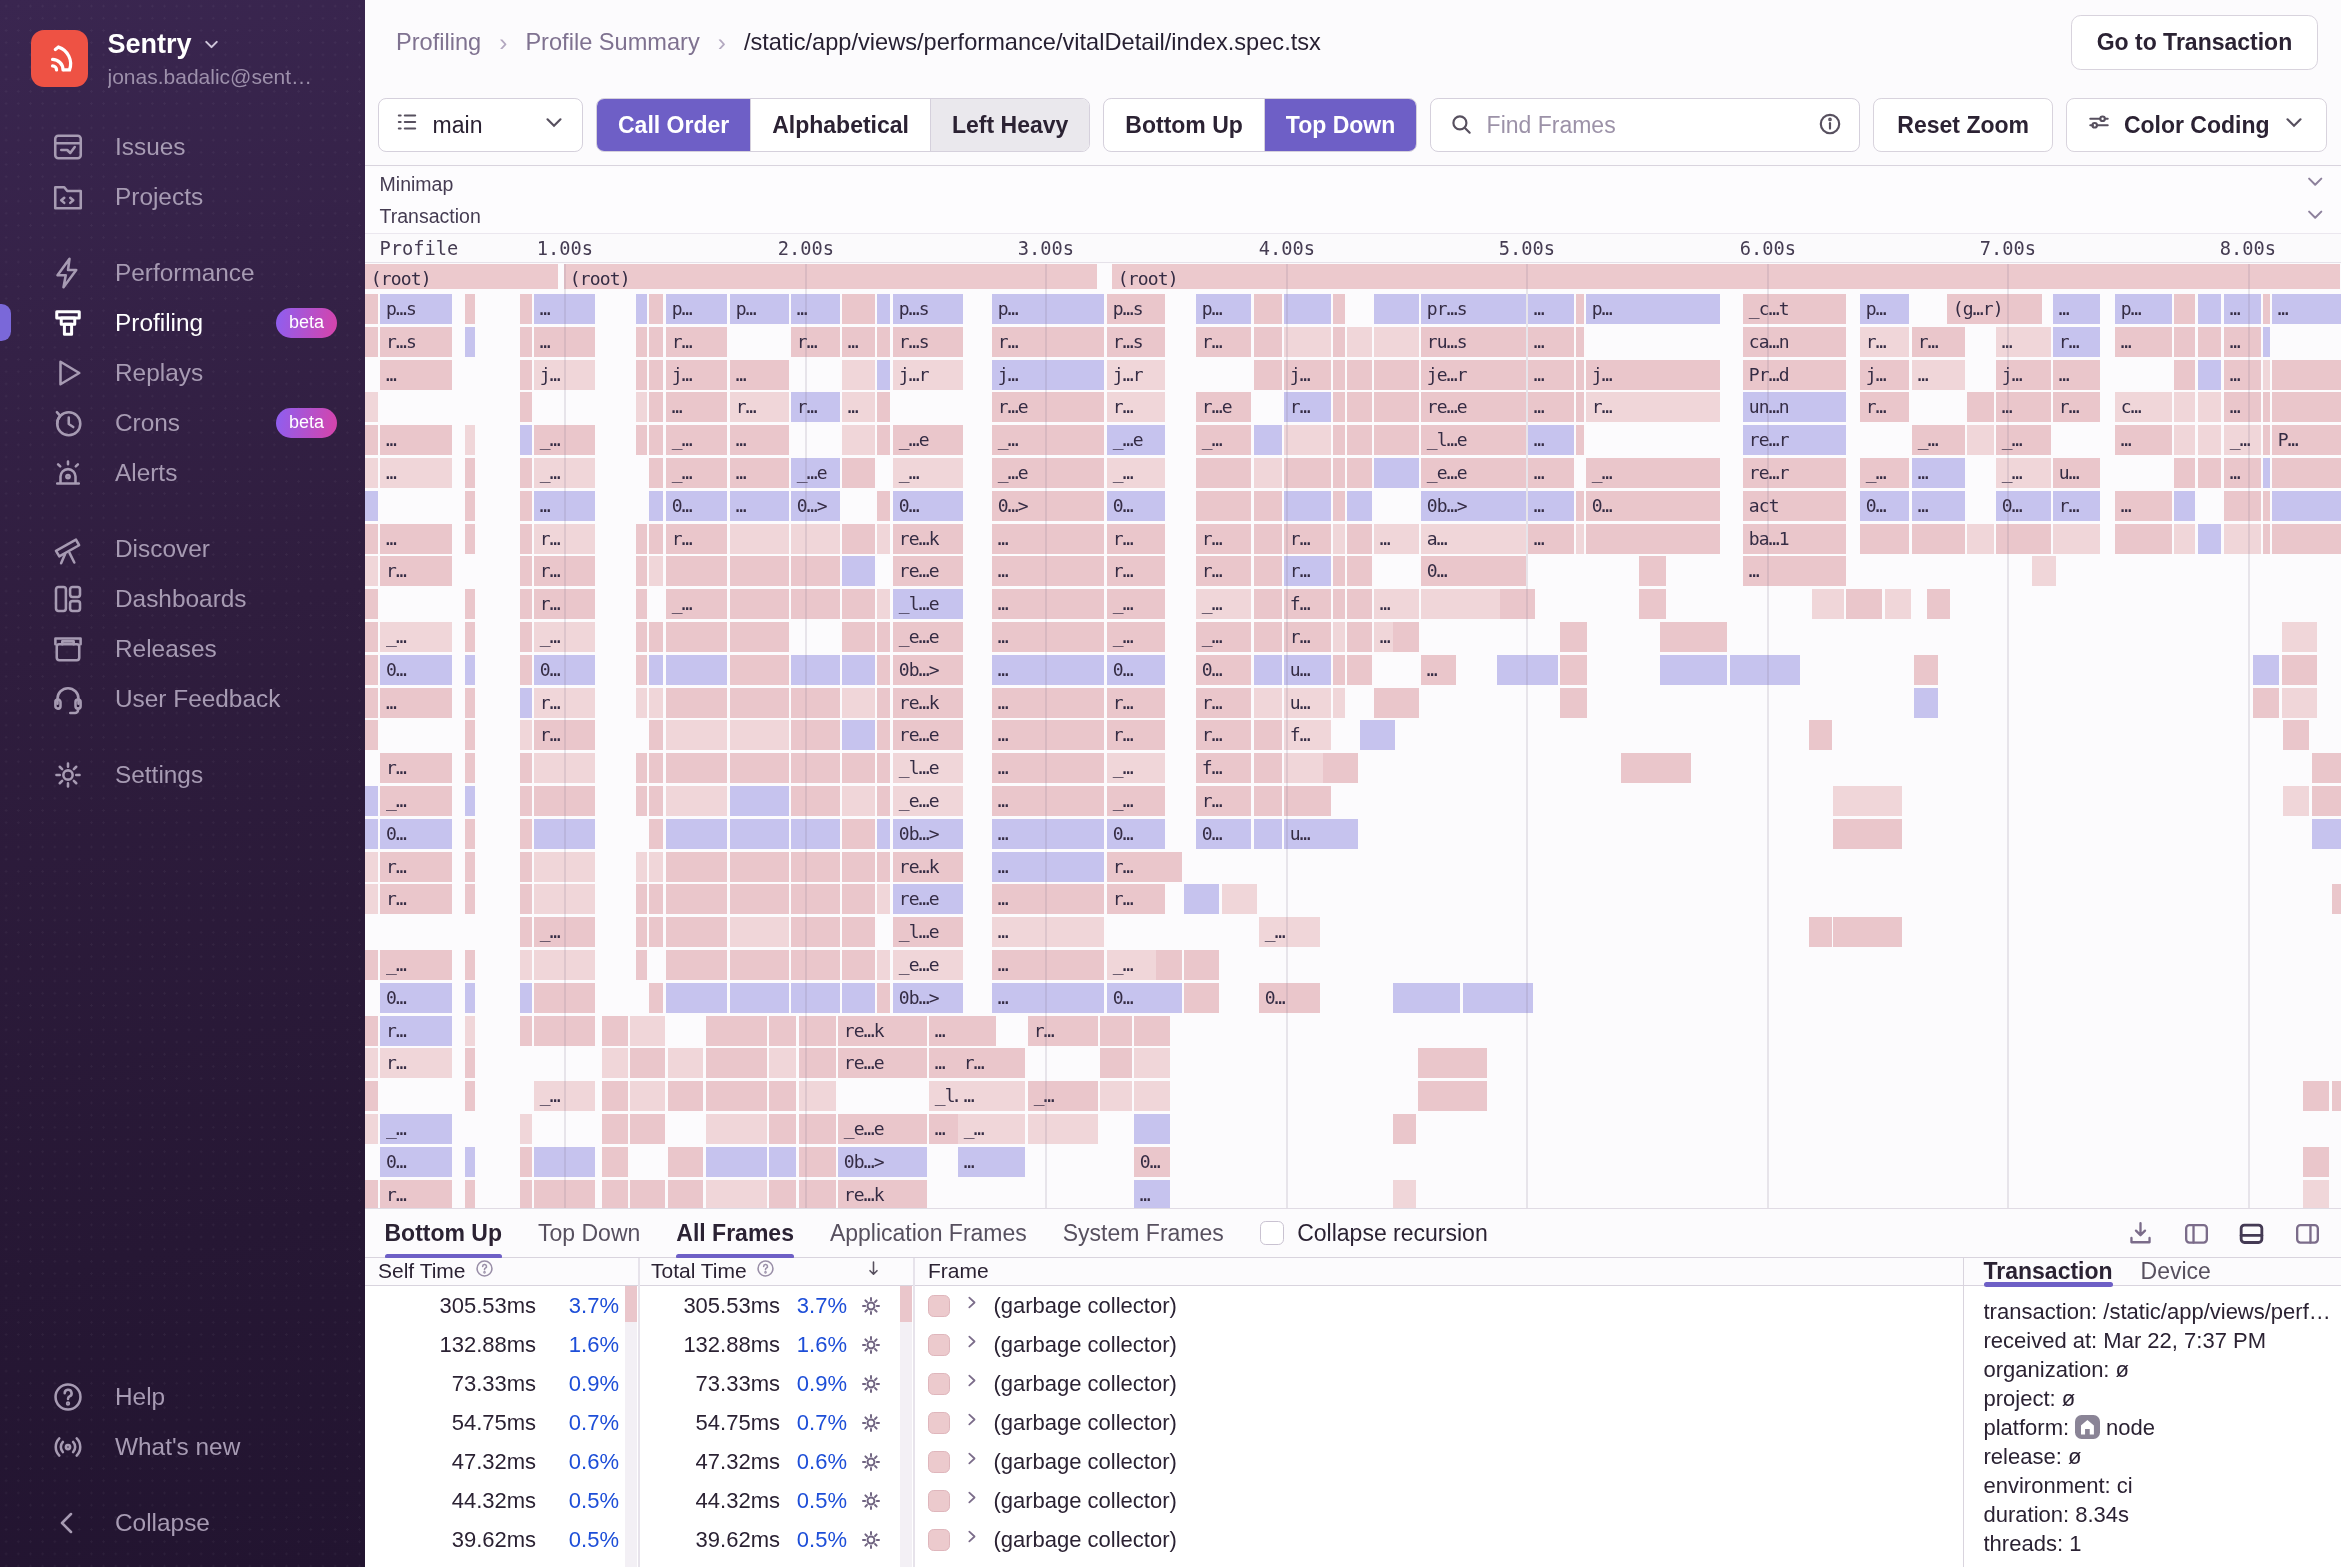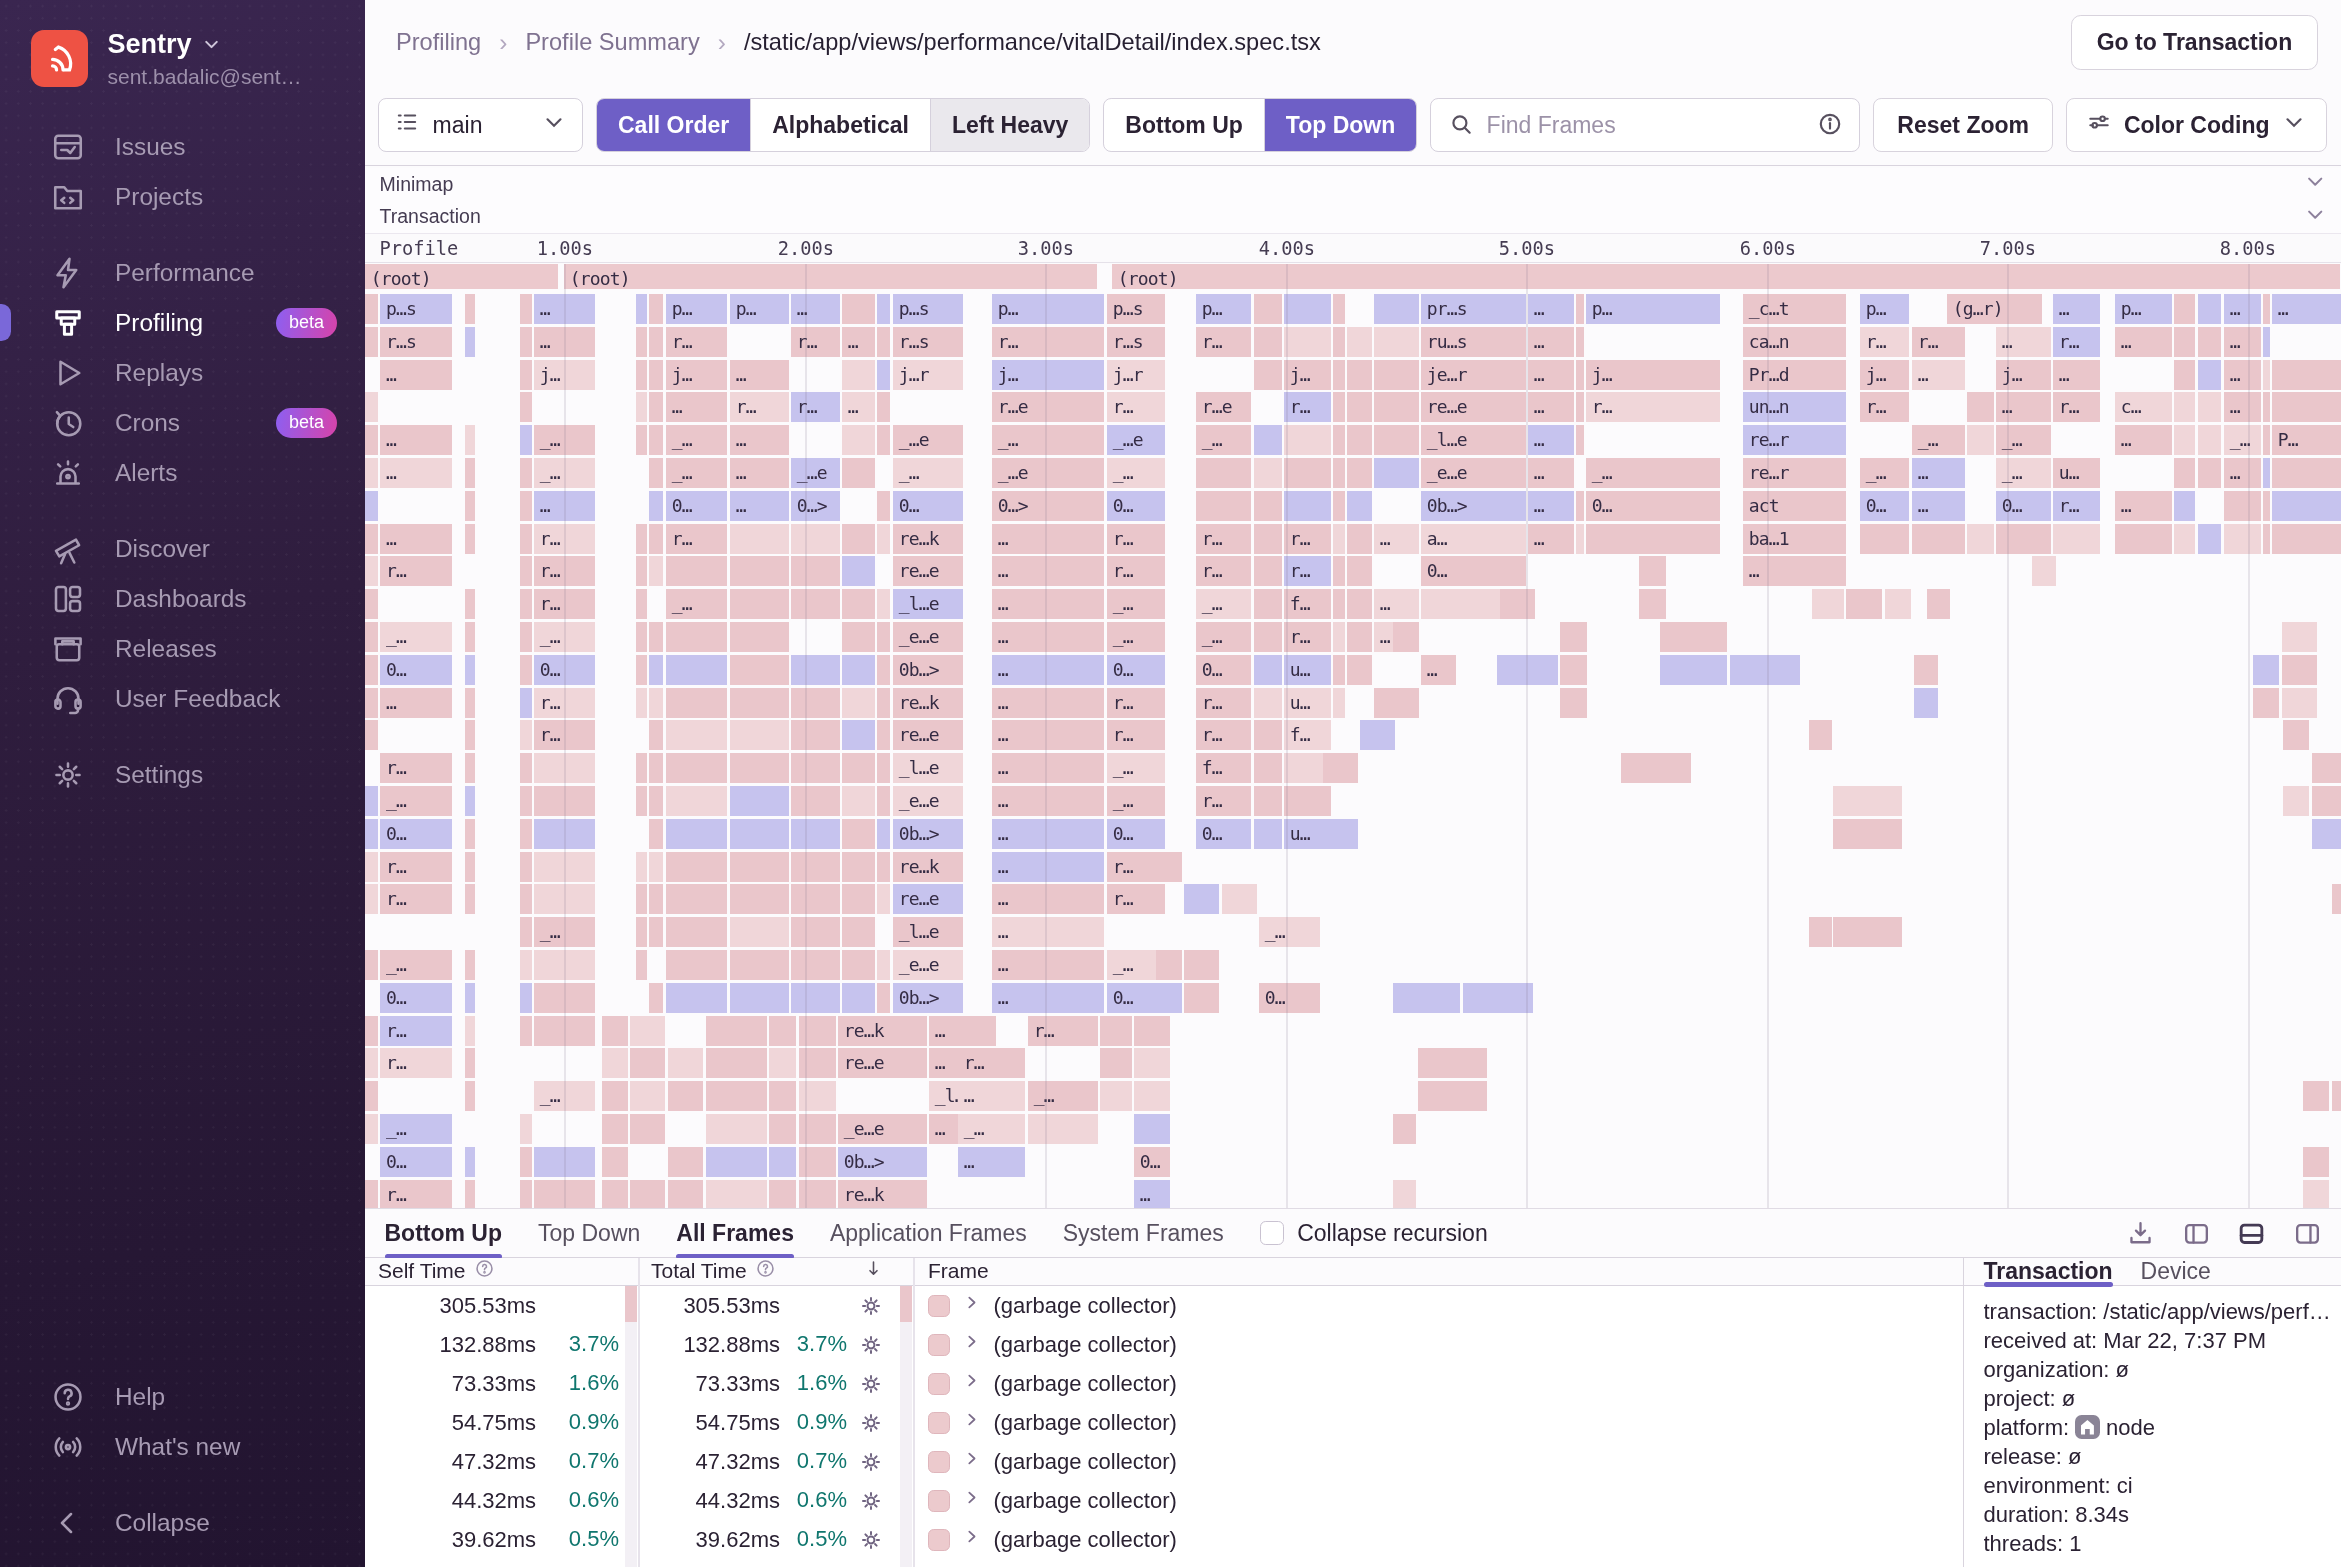--- a/index.html
+++ b/index.html
@@ -81,21 +81,21 @@
   #table { position:absolute; left:0; top:1258px; width:1598px; height:309px; background:#fff;text-decoration:underline; }
   #thead { position:absolute; left:0; top:0; width:100%; height:28px; font-size:21px; color:#2b2233; background:#fcfbfd; border-bottom:1.6px solid #d9d4de; }
   .hcell { position:absolute; top:0; display:flex; align-items:center; gap:8.1px; height:26px; }
   .q-icon svg, .sort-icon svg { width:21px; height:21px; stroke:#9a8fa8; fill:none; stroke-width:1.8; stroke-linecap:round; stroke-linejoin:round; }
   .sort-icon svg { stroke:#57505f; }
   .col-div { position:absolute; top:0; width:1.6px; height:309px; background:#e7e3eb; }
   .vstrip { position:absolute; top:28px; width:12.2px; height:282px; background:#f3f0f5; }
   .vstrip .fill { position:absolute; left:0; top:0; width:100%; background:#eac6cb; }
   .trow { position:absolute; left:0; width:100%; height:39px; font-size:22px; }
   .num { position:absolute; text-align:right; line-height:39px; }
-  .pct { color:#0f766e;margin-top:38px; }
+  .pct { color:#1d4ed8; }
   .gear { position:absolute; top:6.5px; cursor:pointer; }
   .gear svg { width:26px; height:26px; stroke:#6f6380; fill:none; stroke-width:1.8; stroke-linecap:round; }
   .fcell { position:absolute; left:548px; top:0; height:39px; display:flex; align-items:center; gap:11.4px; padding-left:14.6px; }
   .swatch { width:22px; height:22px; border-radius:5.7px; background:#eccacd; border:0.8px solid #dfb6bc; }
   .fchev svg { width:21px; height:21px; stroke:#7b6c8a; fill:none; stroke-width:2; stroke-linecap:round; stroke-linejoin:round; }
 
   #details { position:absolute; left:1598px; top:1258px; width:379px; height:309px; background:#fff; border-left:1.6px solid #d9d4de; }
   #dtabs { position:absolute; left:0; top:0; width:100%; height:28px; border-bottom:1.6px solid #d9d4de; display:flex; gap:28px; padding:0 19.5px; font-size:23px; color:#57505f; background:#fcfbfd; }
   #dbody { position:absolute; left:0; top:28px; width:100%; bottom:0; overflow:hidden; padding:11.4px 0 0 19.5px; }
   .drow { font-size:22px; line-height:29px; white-space:nowrap; overflow:hidden; text-overflow:ellipsis; color:#2b2233; }
@@ -117,21 +117,21 @@
           <path d="M9.3 6.2l2-1.6a11.4 11.4 0 0 1 7.2 14.8h-3.4"></path>
       </svg>
     </div>
     <div>
       <div class="org-name">
           <span>Sentry</span>
         <svg width="21" height="21" viewBox="0 0 24 24" fill="none" stroke="#cfc6da" stroke-width="2.4" stroke-linecap="round" stroke-linejoin="round">
             <path d="M6 9l6 6 6-6"></path>
           </svg>
       </div>
-      <div class="org-email">sent.badalic@sent…</div>
+      <div class="org-email">jonas.badalic@sent…</div>
     </div>
   </div>
   <div class="nav" id="nav">
       <div class="nav-item">
         <svg class="" viewBox="0 0 24 24">
           <rect x="3.5" y="4.5" width="17" height="15" rx="2"></rect>
           <path d="M3.5 9.5h17M7.5 14h4l2 2 3-4"></path>
         </svg>
         <span>Issues</span>
       </div>

